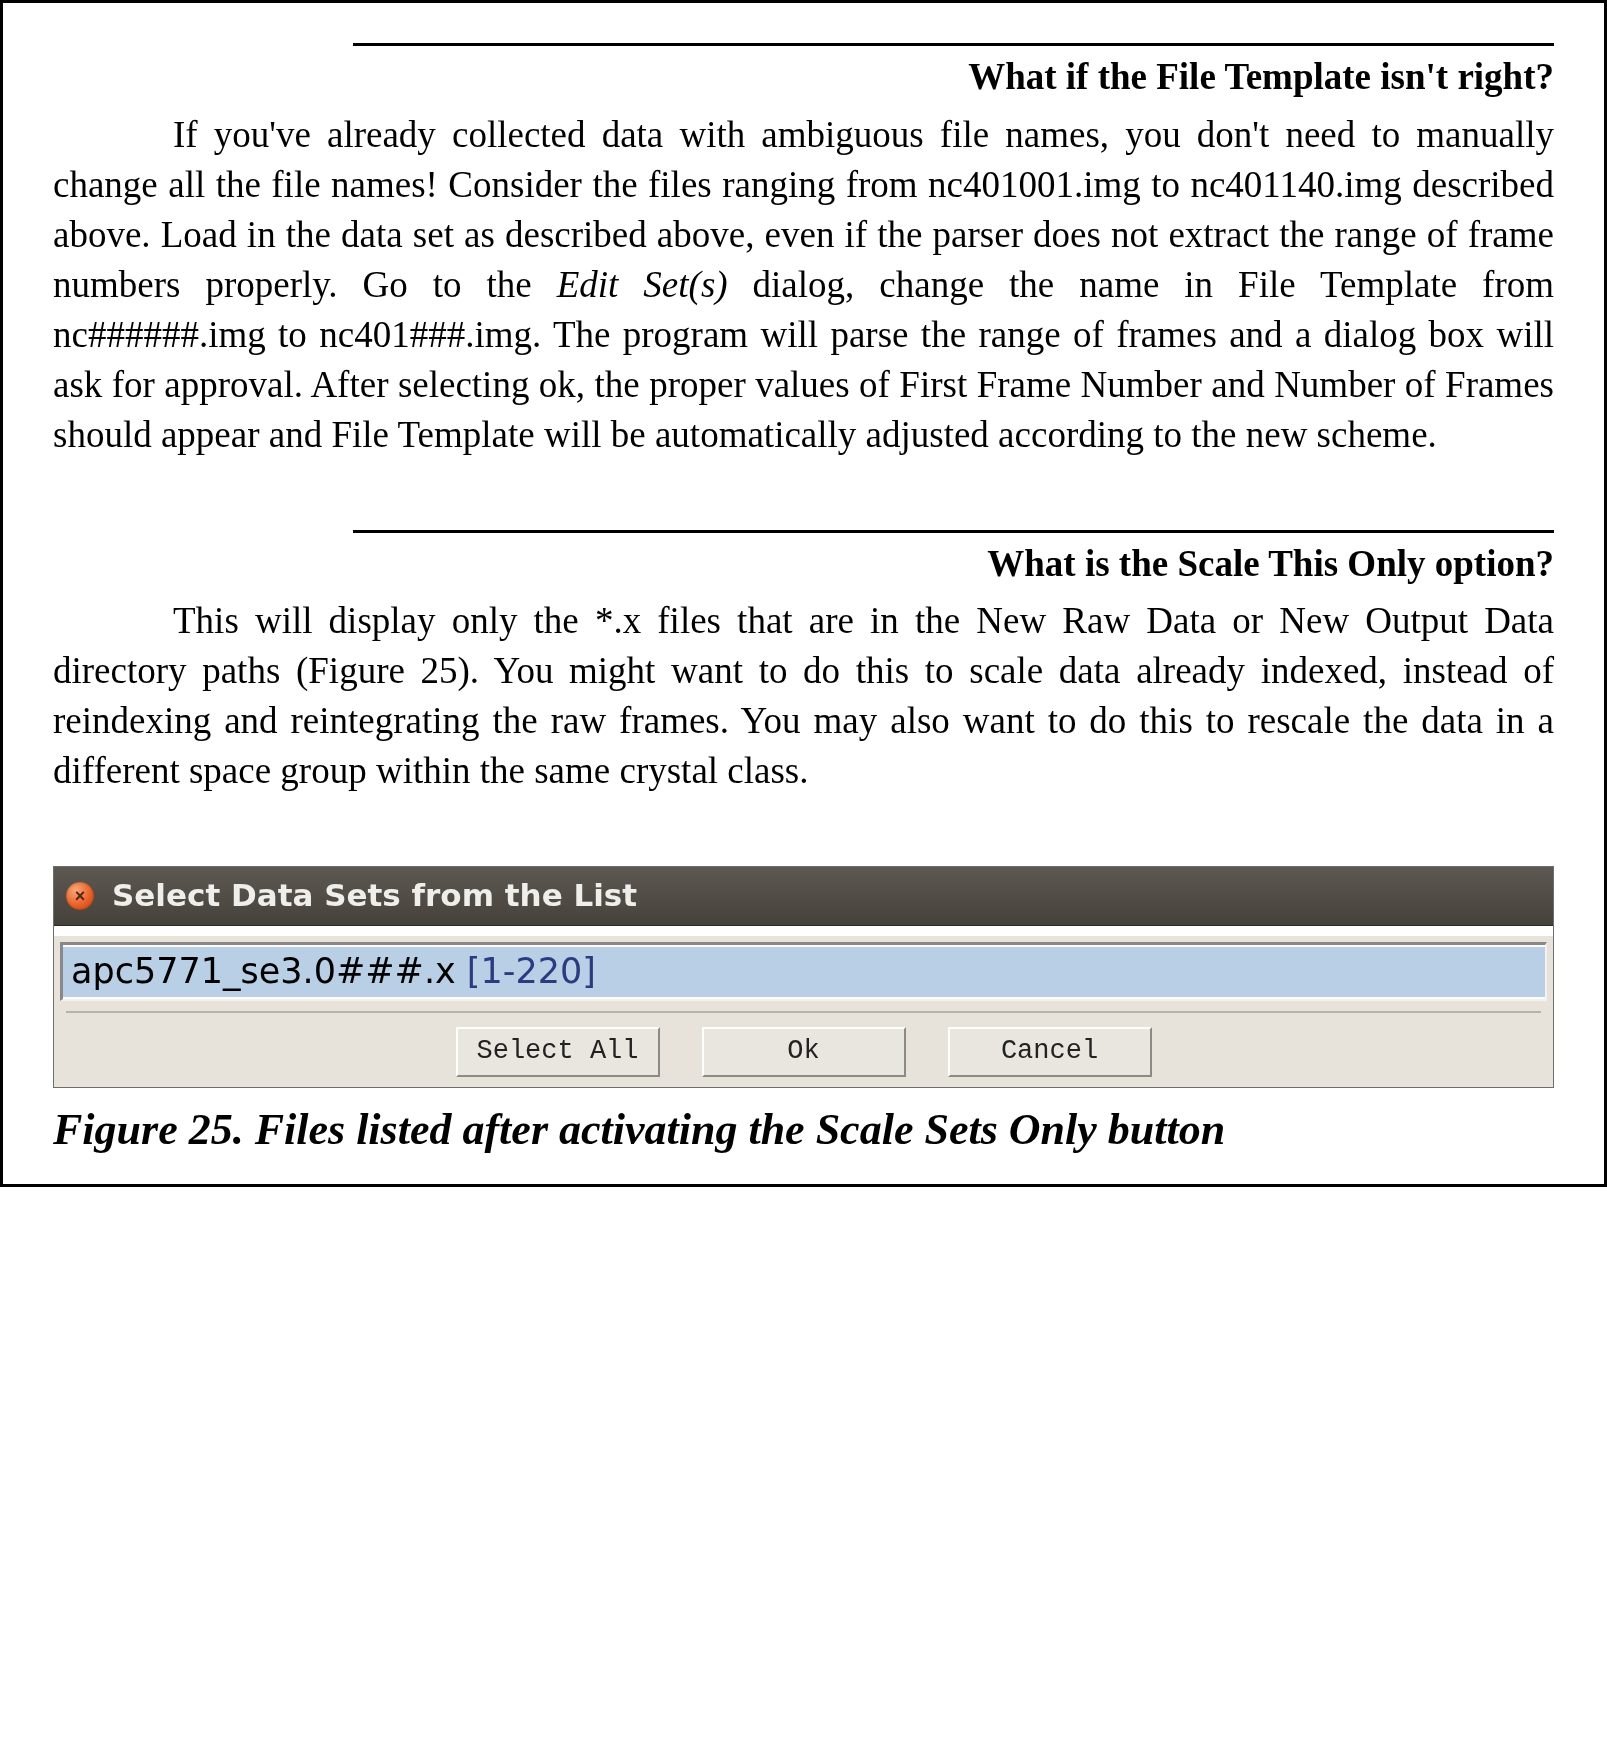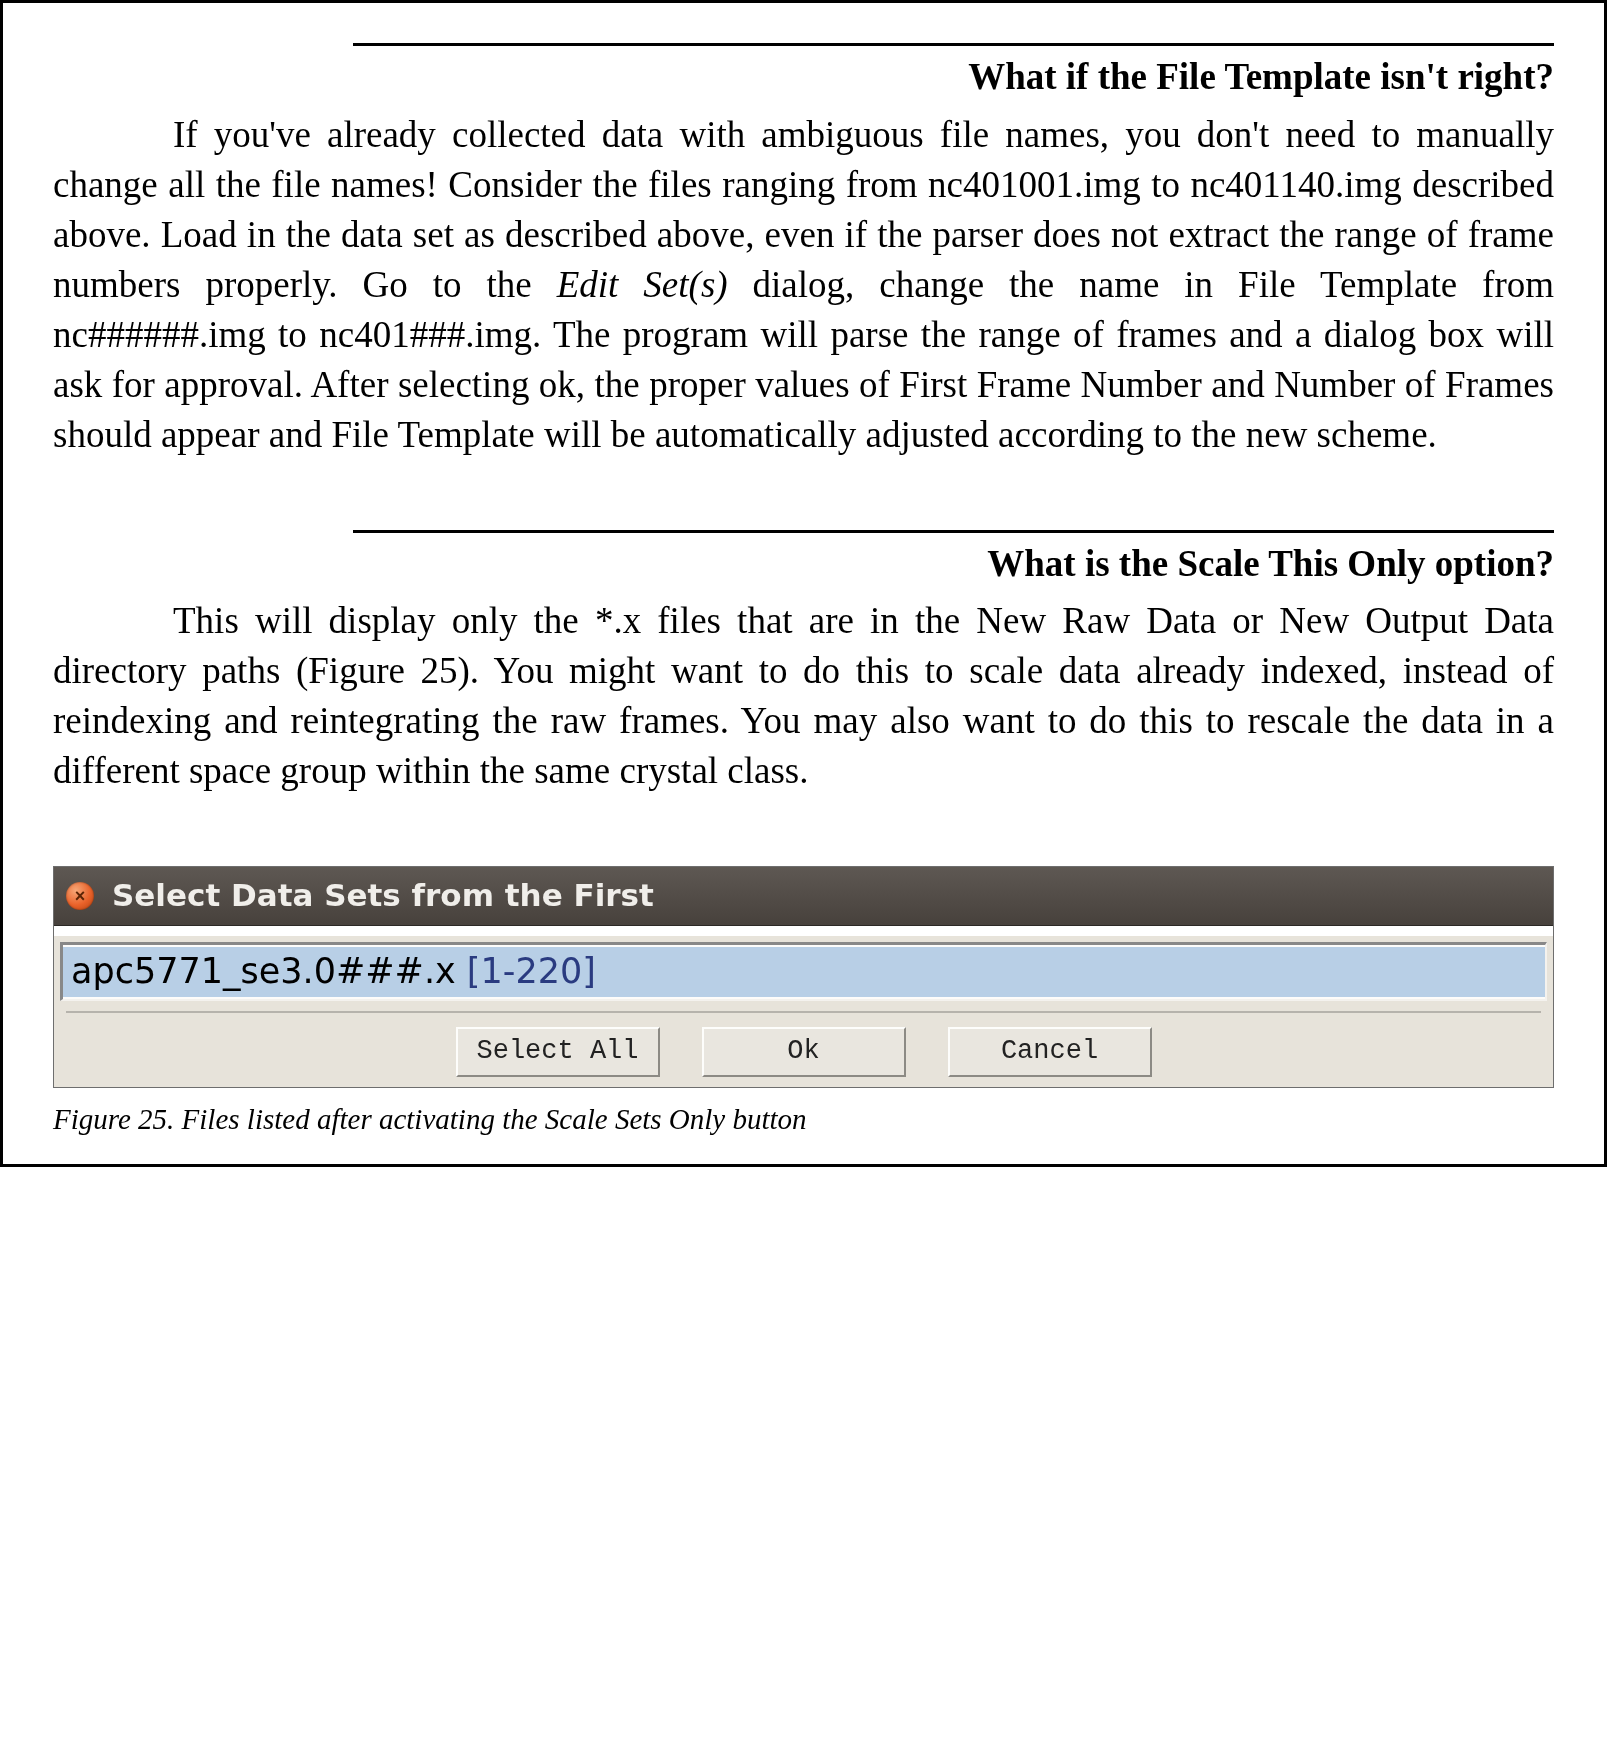--- a/index.html
+++ b/index.html
@@ -123,22 +123,22 @@
     font-family: Liberation Mono, monospace;
     font-size: 27px;
     color: #222;
     display: flex;
     align-items: center;
     justify-content: center;
     cursor: pointer;
   }
   .caption {
     font-style: italic;
-    font-weight: normal;
-    font-size: 29px;
+    font-weight: bold;
+    font-size: 44px;
     margin: 10px 0 0 0;
   }
 </style>
 </head>
 <body>
 
 <div class="page">
 
   <hr class="section-rule">
   <div class="section-heading">What if the File Template isn't right?</div>
@@ -152,21 +152,21 @@
 
   <p class="para last-text">
     <span class="indent"></span><span>This will display only the *.x files that are in the </span><span class="bold">New Raw Data</span><span> or </span><span class="bold">New Output Data</span><span> directory paths (Figure 25). You might want to do this to scale data already indexed, instead of reindexing and reintegrating the raw frames. You may also want to do this to rescale the data in a different space group within the same crystal class.</span>
   </p>
 
   <div class="dialog-wrap">
     <div class="dialog-titlebar">
       <div class="dialog-close">
           <span>×</span>
         </div>
-      <span>Select Data Sets from the First</span>
+      <span>Select Data Sets from the List</span>
     </div>
     <div class="dialog-body">
       <div class="listbox">
         <div class="list-row selected">
           <span>apc5771_se3.0###.x </span><span class="range">[1-220]</span>
         </div>
       </div>
       <div class="btnrow-wrap">
         <div class="ui-btn">Select All</div>
         <div class="ui-btn">Ok</div>

